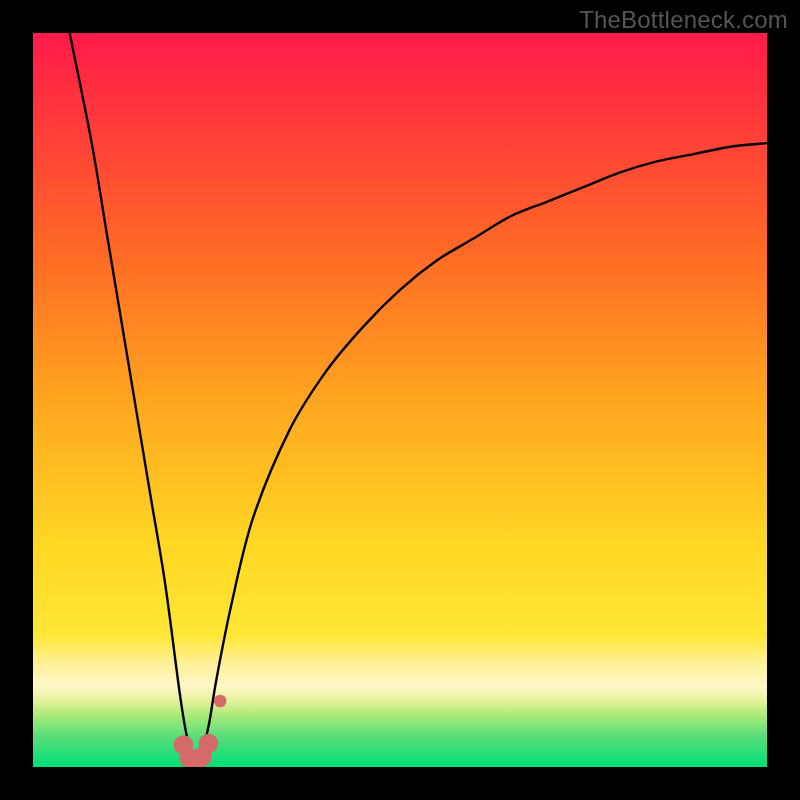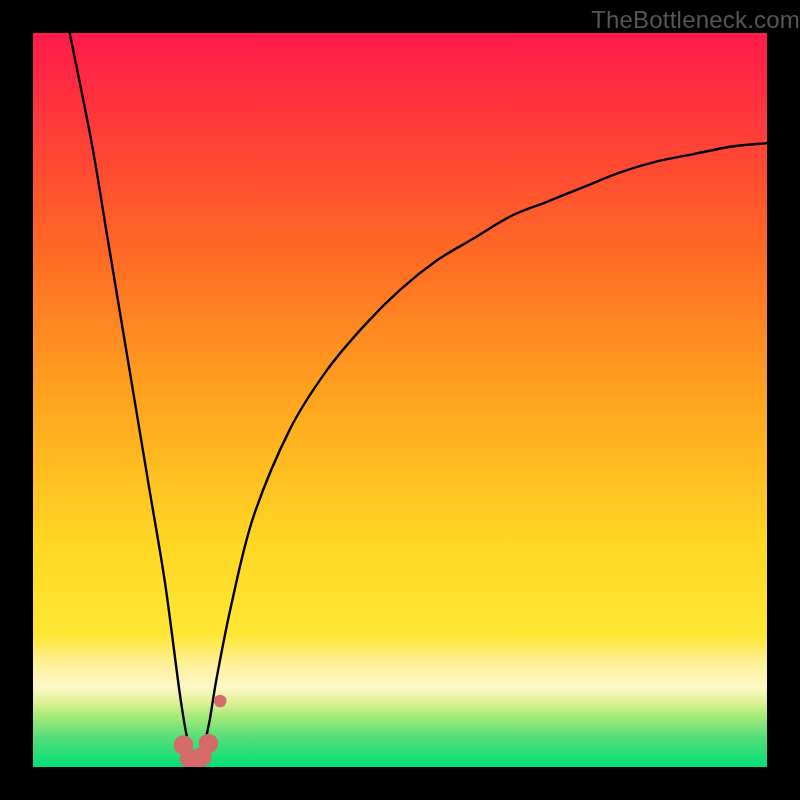--- a/index.html
+++ b/index.html
@@ -22,21 +22,21 @@
     position: absolute;
     left: 33px;
     top: 33px;
     width: 734px;
     height: 734px;
     
   }
   .watermark {
     position: absolute;
     top: 6px;
-    right: 0;
+    right: 12px;
     font-family: Arial, Helvetica, sans-serif;
     font-size: 24px;
     color: #565656;
     letter-spacing: 0.2px;
     user-select: none;
   }
   svg {
     position: absolute;
     left: 0;
     top: 0;

